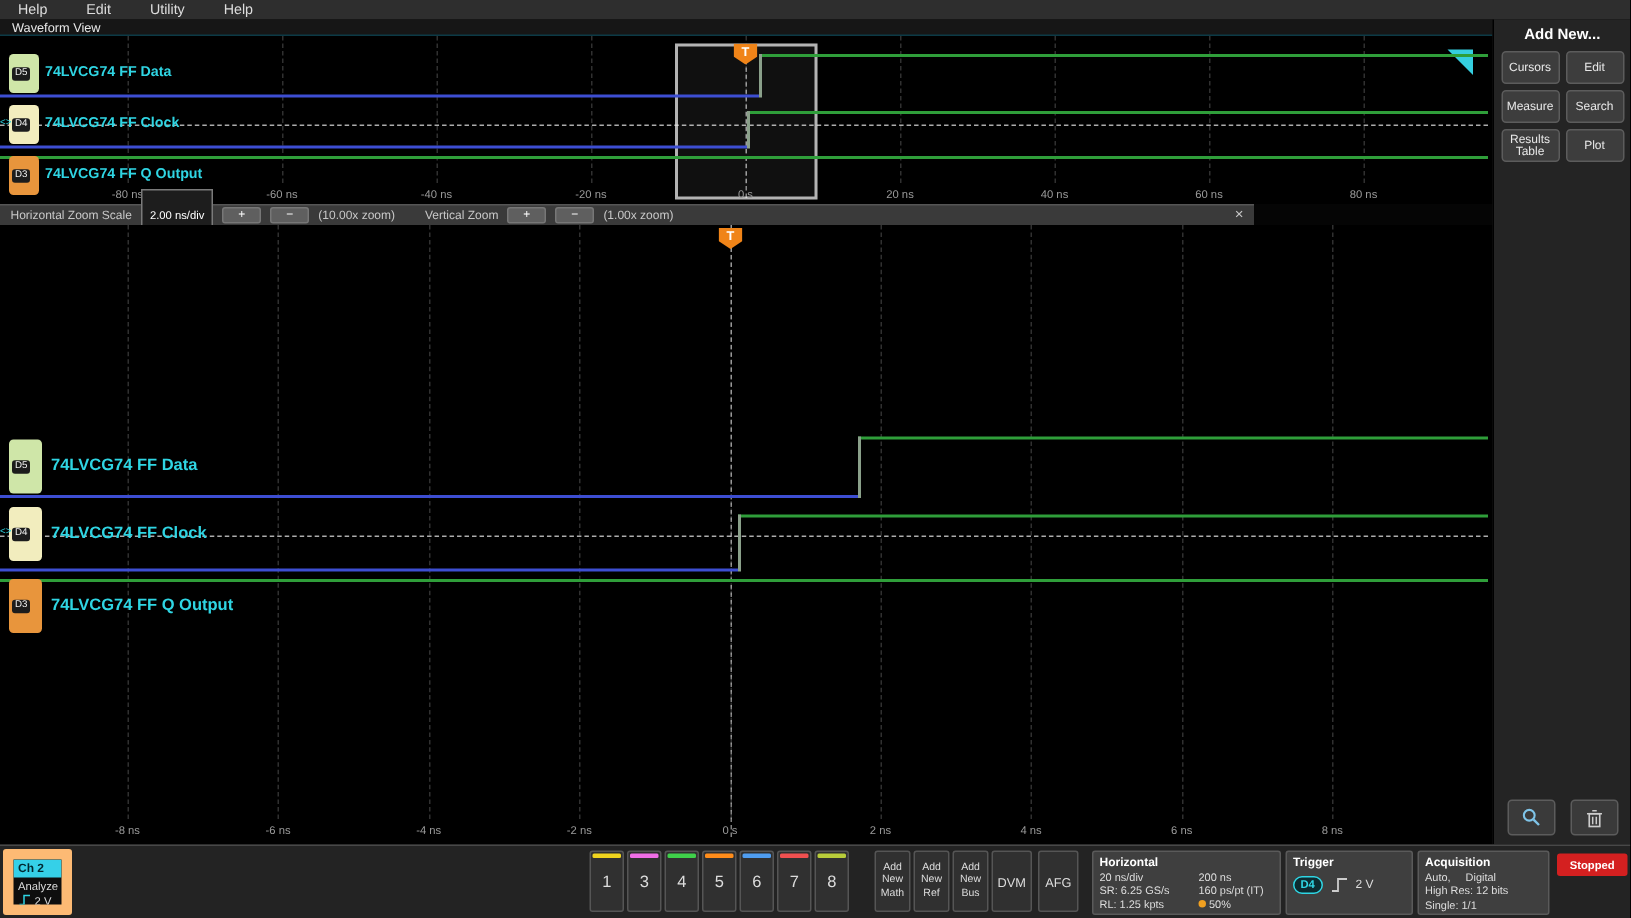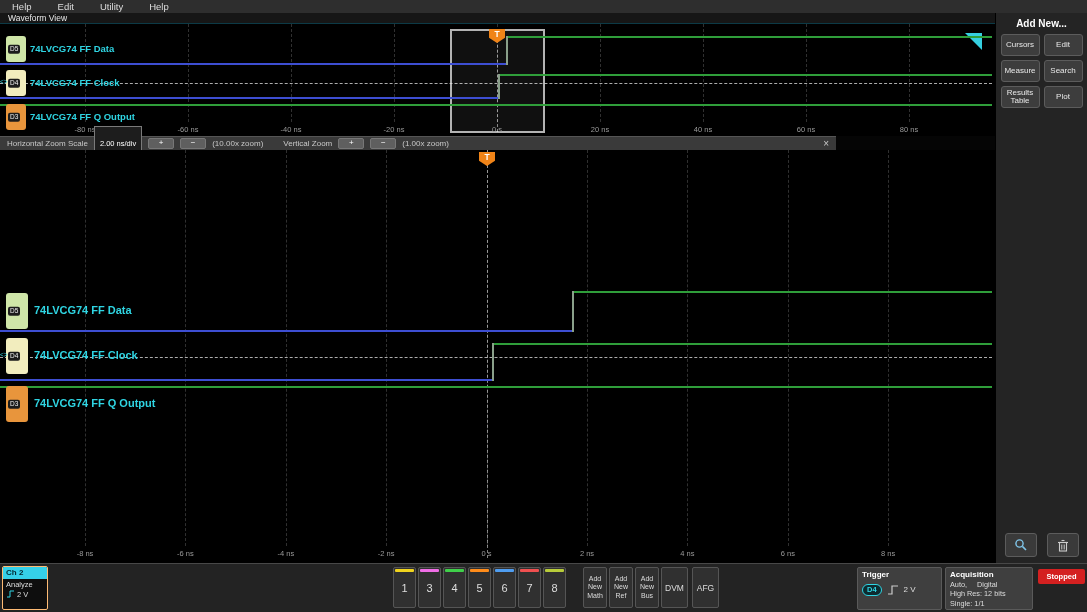--- a/index.html
+++ b/index.html
@@ -48,21 +48,21 @@
   .sb-title{font-size:10px;font-weight:bold;color:#fff;text-align:center;margin:5px 0 5px;}
   .sb-grid{display:flex;flex-wrap:wrap;gap:4px;justify-content:center;padding:0 4px;}
   .sb-btn{width:39px;height:22px;background:#3d3d3d;border:1px solid #5c5c5c;border-radius:3px;color:#e8e8e8;
           font-size:8px;display:flex;align-items:center;justify-content:center;text-align:center;line-height:1.05;
           box-sizing:border-box;cursor:pointer;}
   .sb-bottom{position:absolute;bottom:6px;left:0;width:100%;display:flex;justify-content:center;gap:10px;}
   .icon-btn{width:30px;height:22px;background:#3a3a3a;border:1px solid #5c5c5c;border-radius:3px;
             display:flex;align-items:center;justify-content:center;cursor:pointer;}
   
   .bottombar{position:absolute;left:0;top:563px;width:1087px;height:49px;background:#232323;border-top:1px solid #484848;}
-  .ch2badge{position:absolute;left:2px;top:2px;width:46px;height:44px;background:#0e0e0e;border:1px solid #fdba74;
+  .ch2badge{position:absolute;left:2px;top:2px;width:46px;height:44px;background:#0e0e0e;border:7px solid #fdba74;
             border-radius:2px;overflow:hidden;box-sizing:border-box;cursor:pointer;}
   .ch2badge .head{background:#35d0e8;color:#002830;font-size:8px;font-weight:bold;padding:1px 3px;line-height:1.2;}
   .ch2badge .l{color:#ddd;font-size:7.5px;padding:0 3px;margin-top:1px;line-height:1.2;display:flex;align-items:center;gap:2px;}
   .chbtns{position:absolute;left:393px;top:3px;display:flex;gap:2px;}
   .chbtn{width:23px;height:41px;background:#303030;border:1px solid #555;border-radius:2px;position:relative;
          color:#ddd;font-size:11px;display:flex;align-items:center;justify-content:center;box-sizing:border-box;cursor:pointer;}
   .chbtn .strip{position:absolute;top:1px;left:1px;right:1px;height:3px;border-radius:1px;}
   .addbtns{position:absolute;left:583px;top:3px;display:flex;gap:2px;}
   .addbtn{width:24px;height:41px;background:#303030;border:1px solid #555;border-radius:2px;color:#ddd;font-size:7px;
           line-height:1.2;display:flex;flex-direction:column;align-items:center;justify-content:center;box-sizing:border-box;cursor:pointer;}
@@ -304,20 +304,34 @@
         <div class="addbtn">
           <div>Add</div>
           <div>New</div>
           <div>Bus</div>
         </div>
       </div>
 
     <div class="misc-btn" style="left:661px;">DVM</div>
     <div class="misc-btn" style="left:692px;">AFG</div>
 
+    <div class="panel hpanel">
+      <div class="ptitle">Horizontal</div>
+      <div class="hgrid">
+          <div class="hcell">20 ns/div</div>
+          <div class="hcell">200 ns</div>
+          <div class="hcell">SR: 6.25 GS/s</div>
+          <div class="hcell">160 ps/pt (IT)</div>
+          <div class="hcell">RL: 1.25 kpts</div>
+          <div class="hcell">
+            <span class="posdot"></span>
+            <span>50%</span>
+          </div>
+        </div>
+    </div>
 
     <div class="panel tpanel">
       <div class="ptitle">Trigger</div>
       <div class="trow">
         <span class="d4chip">D4</span>
         <svg width="12" height="11" viewBox="0 0 12 11">
           <polyline points="1,10 5,10 5,2 11,2" fill="none" stroke="#cccccc" stroke-width="1.2"></polyline>
         </svg>
         <span class="tl">2 V</span>
       </div>

